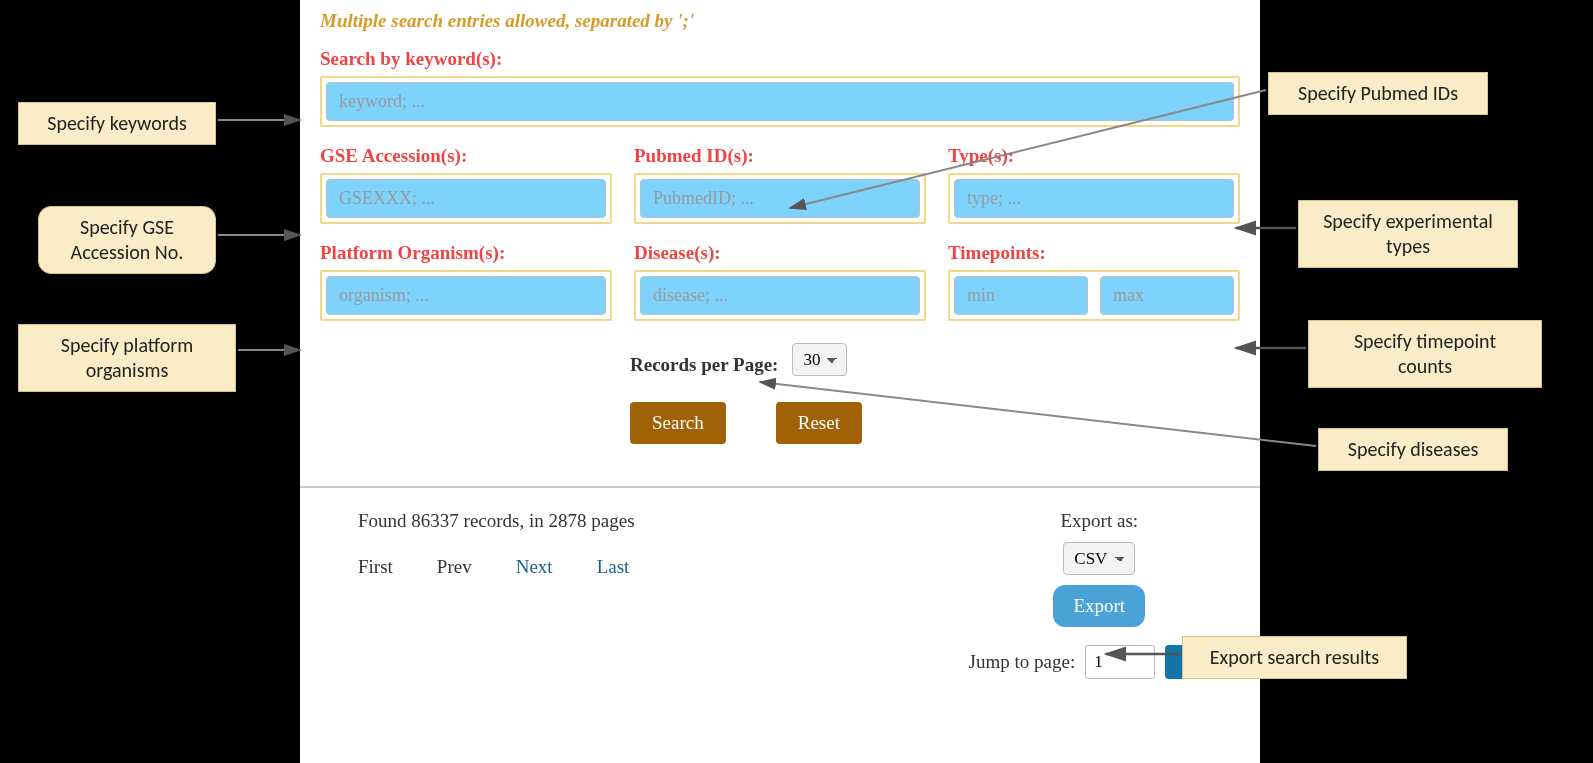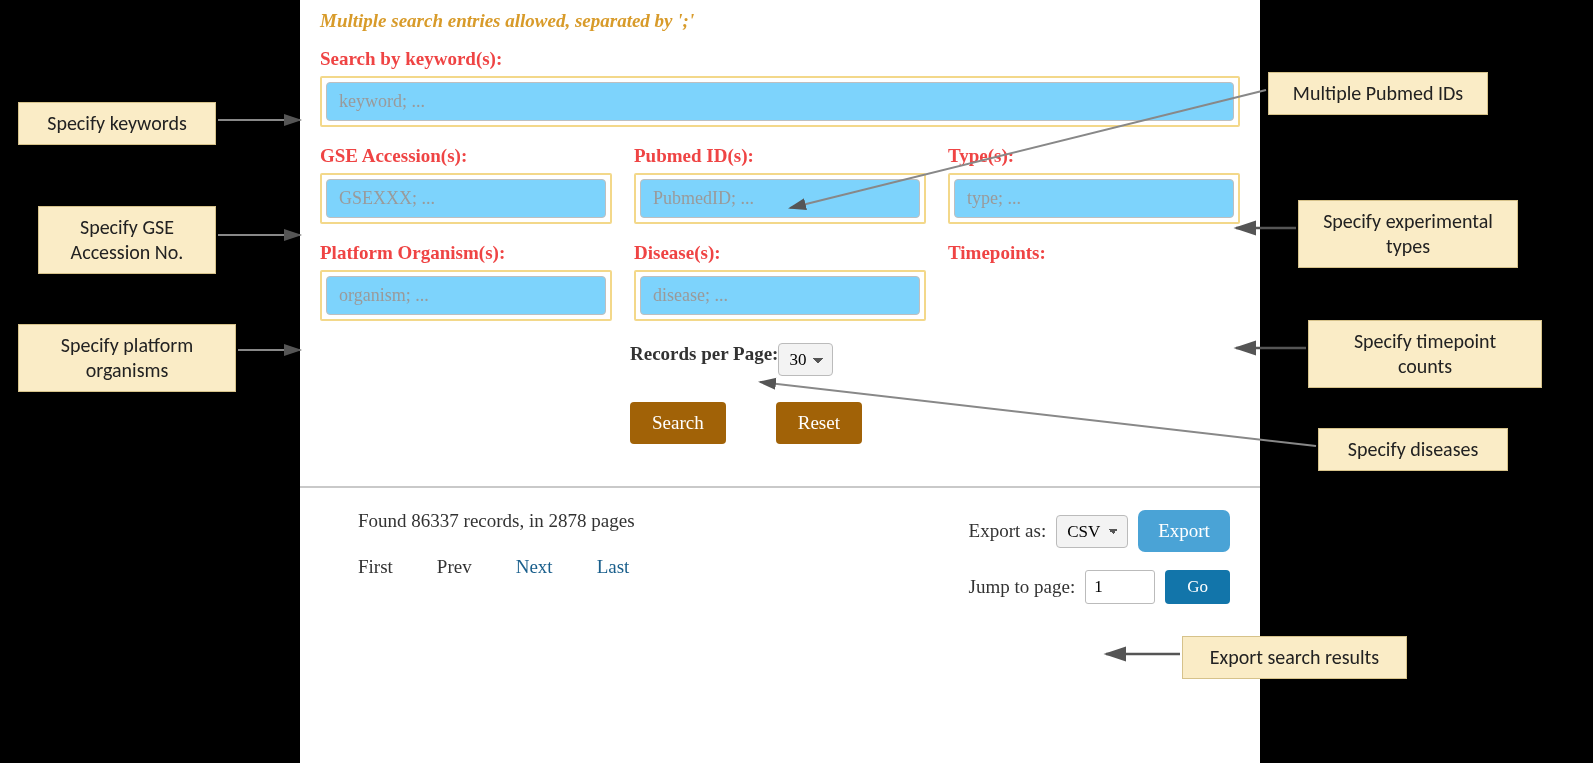--- a/index.html
+++ b/index.html
@@ -54,21 +54,22 @@
     display: flex;
     gap: 22px;
     margin-top: 18px;
   }
   .col { flex: 1; }
   .tp-row { display: flex; gap: 12px; }
   .tp-row .text-input { flex: 1; }
   .rpp-row {
     margin-top: 22px;
     display: flex;
-    align-items: flex-start;
+    align-items: flex-end;
+    gap: 14px;
     padding-left: 310px;
   }
   .rpp-label { font-weight: bold; font-size: 19px; color:#333;}
   select.sel {
     padding: 6px 26px 6px 10px;
     font-size: 17px;
     border: 1px solid #bbb;
     border-radius: 4px;
     background: #f3f3f3;
     font-family: Georgia, serif;
@@ -104,28 +105,28 @@
     padding: 22px 30px 0 58px;
     font-size: 19px;
     color: #333;
   }
   .results-left { flex: 1; }
   .status { margin-bottom: 24px; }
   .pager { display: flex; gap: 44px; }
   .pager span { color: #333; }
   .pager a { color: #1a5f8c; text-decoration: none; cursor: pointer; }
   .results-right { flex: 0 0 auto; }
-  .export-row { display: flex; align-items: center; gap: 10px; margin-bottom: 18px; }
+  .export-row { display: flex; align-items: center; gap: 10px; margin-bottom: 18px; flex-direction: column; }
   .btn-light {
     background: #4aa3d6;
     color: #fff;
     border: none;
     padding: 10px 20px;
     font-size: 19px;
-    border-radius: 7px;
+    border-radius: 12px;
     cursor: pointer;
     font-family: Georgia, serif;
   }
   .jump-row { display: flex; align-items: center; gap: 10px; }
   .jump-input {
     width: 70px;
     padding: 6px 8px;
     font-size: 17px;
     border: 1px solid #bbb;
     border-radius: 3px;
@@ -203,20 +204,26 @@
         </div>
       </div>
       <div class="col">
         <div class="field-label">Disease(s):</div>
         <div class="highlight-wrap">
           <input class="text-input" placeholder="disease; ..." style="">
         </div>
       </div>
       <div class="col">
         <div class="field-label">Timepoints:</div>
+        <div class="highlight-wrap">
+          <div class="tp-row">
+            <input class="text-input" placeholder="min" style="">
+            <input class="text-input" placeholder="max" style="">
+          </div>
+        </div>
       </div>
     </div>
 
     <div class="rpp-row">
       <span class="rpp-label">Records per Page:</span>
       <select class="sel">
         <option>30</option>
       </select>
     </div>
 
@@ -249,23 +256,23 @@
       <div class="jump-row">
         <span>Jump to page:</span>
         <input class="jump-input" value="1" style="">
         <button class="btn-go">Go</button>
       </div>
     </div>
   </div>
 </div>
 
 <div class="callout" style="left:18px; top:102px; width:198px;">Specify keywords</div>
-<div class="callout" style="left:38px; top:206px; width:178px;">Specify GSE Accession No.</div>
+<div class="callout" style="left:38px; top:206px; width:178px;border-radius:13px;">Specify GSE Accession No.</div>
 <div class="callout" style="left:18px; top:324px; width:218px;">Specify platform organisms</div>
-<div class="callout" style="left:1268px; top:72px; width:220px;">Multiple Pubmed IDs</div>
+<div class="callout" style="left:1268px; top:72px; width:220px;">Specify Pubmed IDs</div>
 <div class="callout" style="left:1298px; top:200px; width:220px;">Specify experimental types</div>
 <div class="callout" style="left:1308px; top:320px; width:234px;">Specify timepoint counts</div>
 <div class="callout" style="left:1318px; top:428px; width:190px;">Specify diseases</div>
 <div class="callout" style="left:1182px; top:636px; width:225px;">Export search results</div>
 
 <svg class="arrows">
   <defs>
     <marker id="ah" markerWidth="10" markerHeight="10" refX="8" refY="3" orient="auto">
       <path d="M0,0 L9,3 L0,6 Z" fill="#555"></path>
     </marker>

